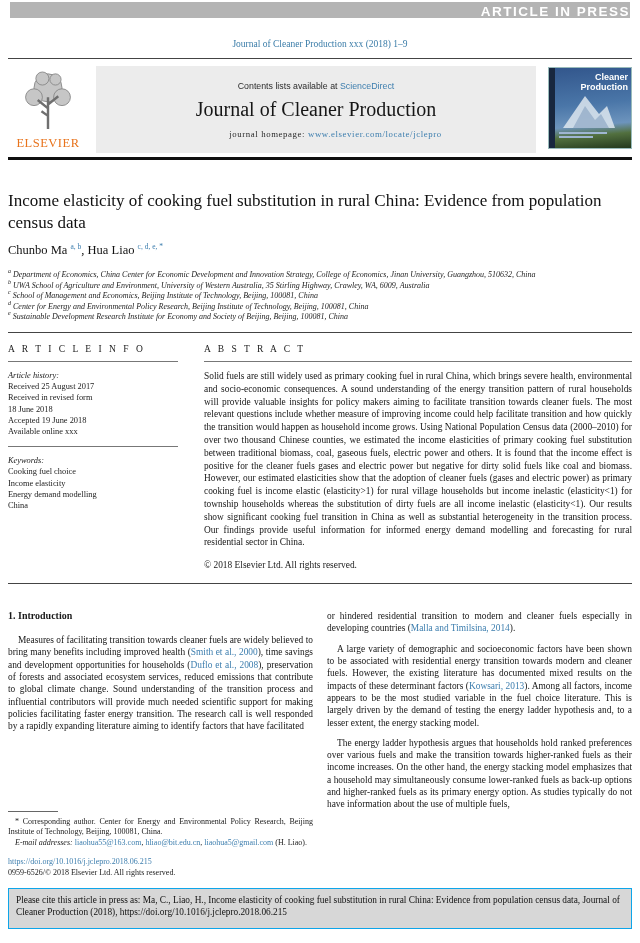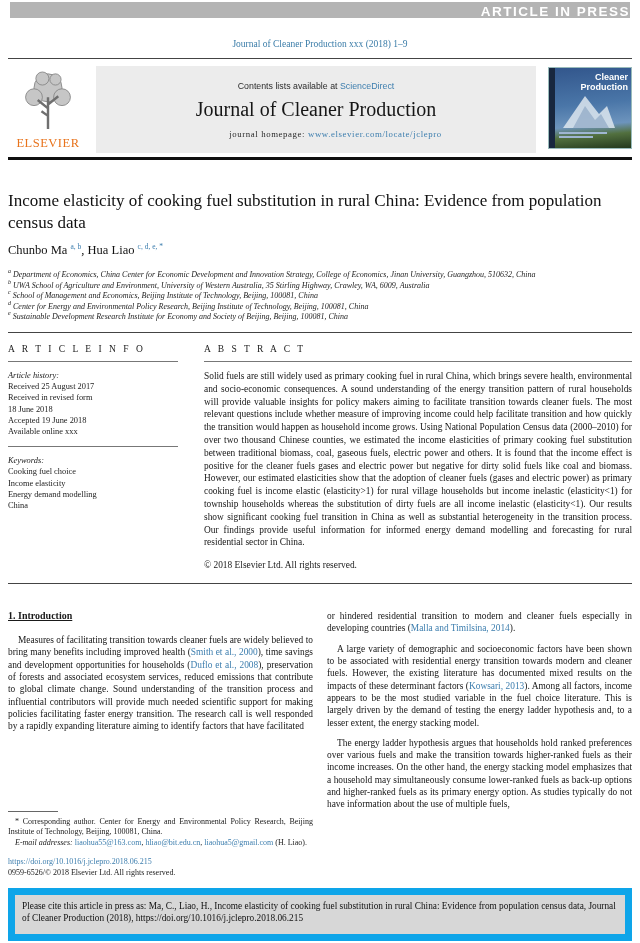--- a/index.html
+++ b/index.html
@@ -53,33 +53,33 @@
   .info-label { font-style:italic; }
   .info-gap { border-top:1px solid #777; margin:9px 0 8px; width:170px; }
   .abs-text { font-size:9.4px; line-height:12.8px; text-align:justify; color:#161616; }
   .abs-copy { margin-top:11px; font-size:9.4px; }
 
   .rule-bottom { margin-top:13px; }
 
   .body-cols { margin:26px 8px 0; display:flex; gap:14px; height:268px; }
   .col { flex:1; min-width:0; }
   .col-left { display:flex; flex-direction:column; }
-  .intro-head { font-size:10px; font-weight:bold; margin-bottom:13px;text-decoration:underline; }
+  .intro-head { font-size:10px; font-weight:bold; margin-bottom:13px; }
   .bodyp { font-size:9.4px; line-height:12.3px; text-align:justify; color:#161616; }
   .bodyp + .bodyp { margin-top:8px; }
   .indent { text-indent:10px; }
 
   .footnote-block { margin-top:auto; }
   .fn-rule { width:50px; border-top:1px solid #666; margin-bottom:5px; }
   .fn { font-size:8px; line-height:10.5px; text-align:justify; color:#222; }
   .fn-indent { text-indent:7px; }
   .em-label { font-style:italic; }
   .doi-block { margin-top:9px; font-size:8px; line-height:10.5px; }
 
-  .cite-box { margin:10px 8px 0; border:7px solid #0ea5e9; background:#d7d7d7; padding:5px 7px 10px; font-size:9.3px; line-height:12px; color:#111; }
+  .cite-box { margin:10px 8px 0; border:1px solid #0ea5e9; background:#d7d7d7; padding:5px 7px 10px; font-size:9.3px; line-height:12px; color:#111; }
 </style>
 </head>
 <body>
 
 <div class="page">
 
   <div class="press-banner">
     <span>ARTICLE IN PRESS</span>
   </div>
 

